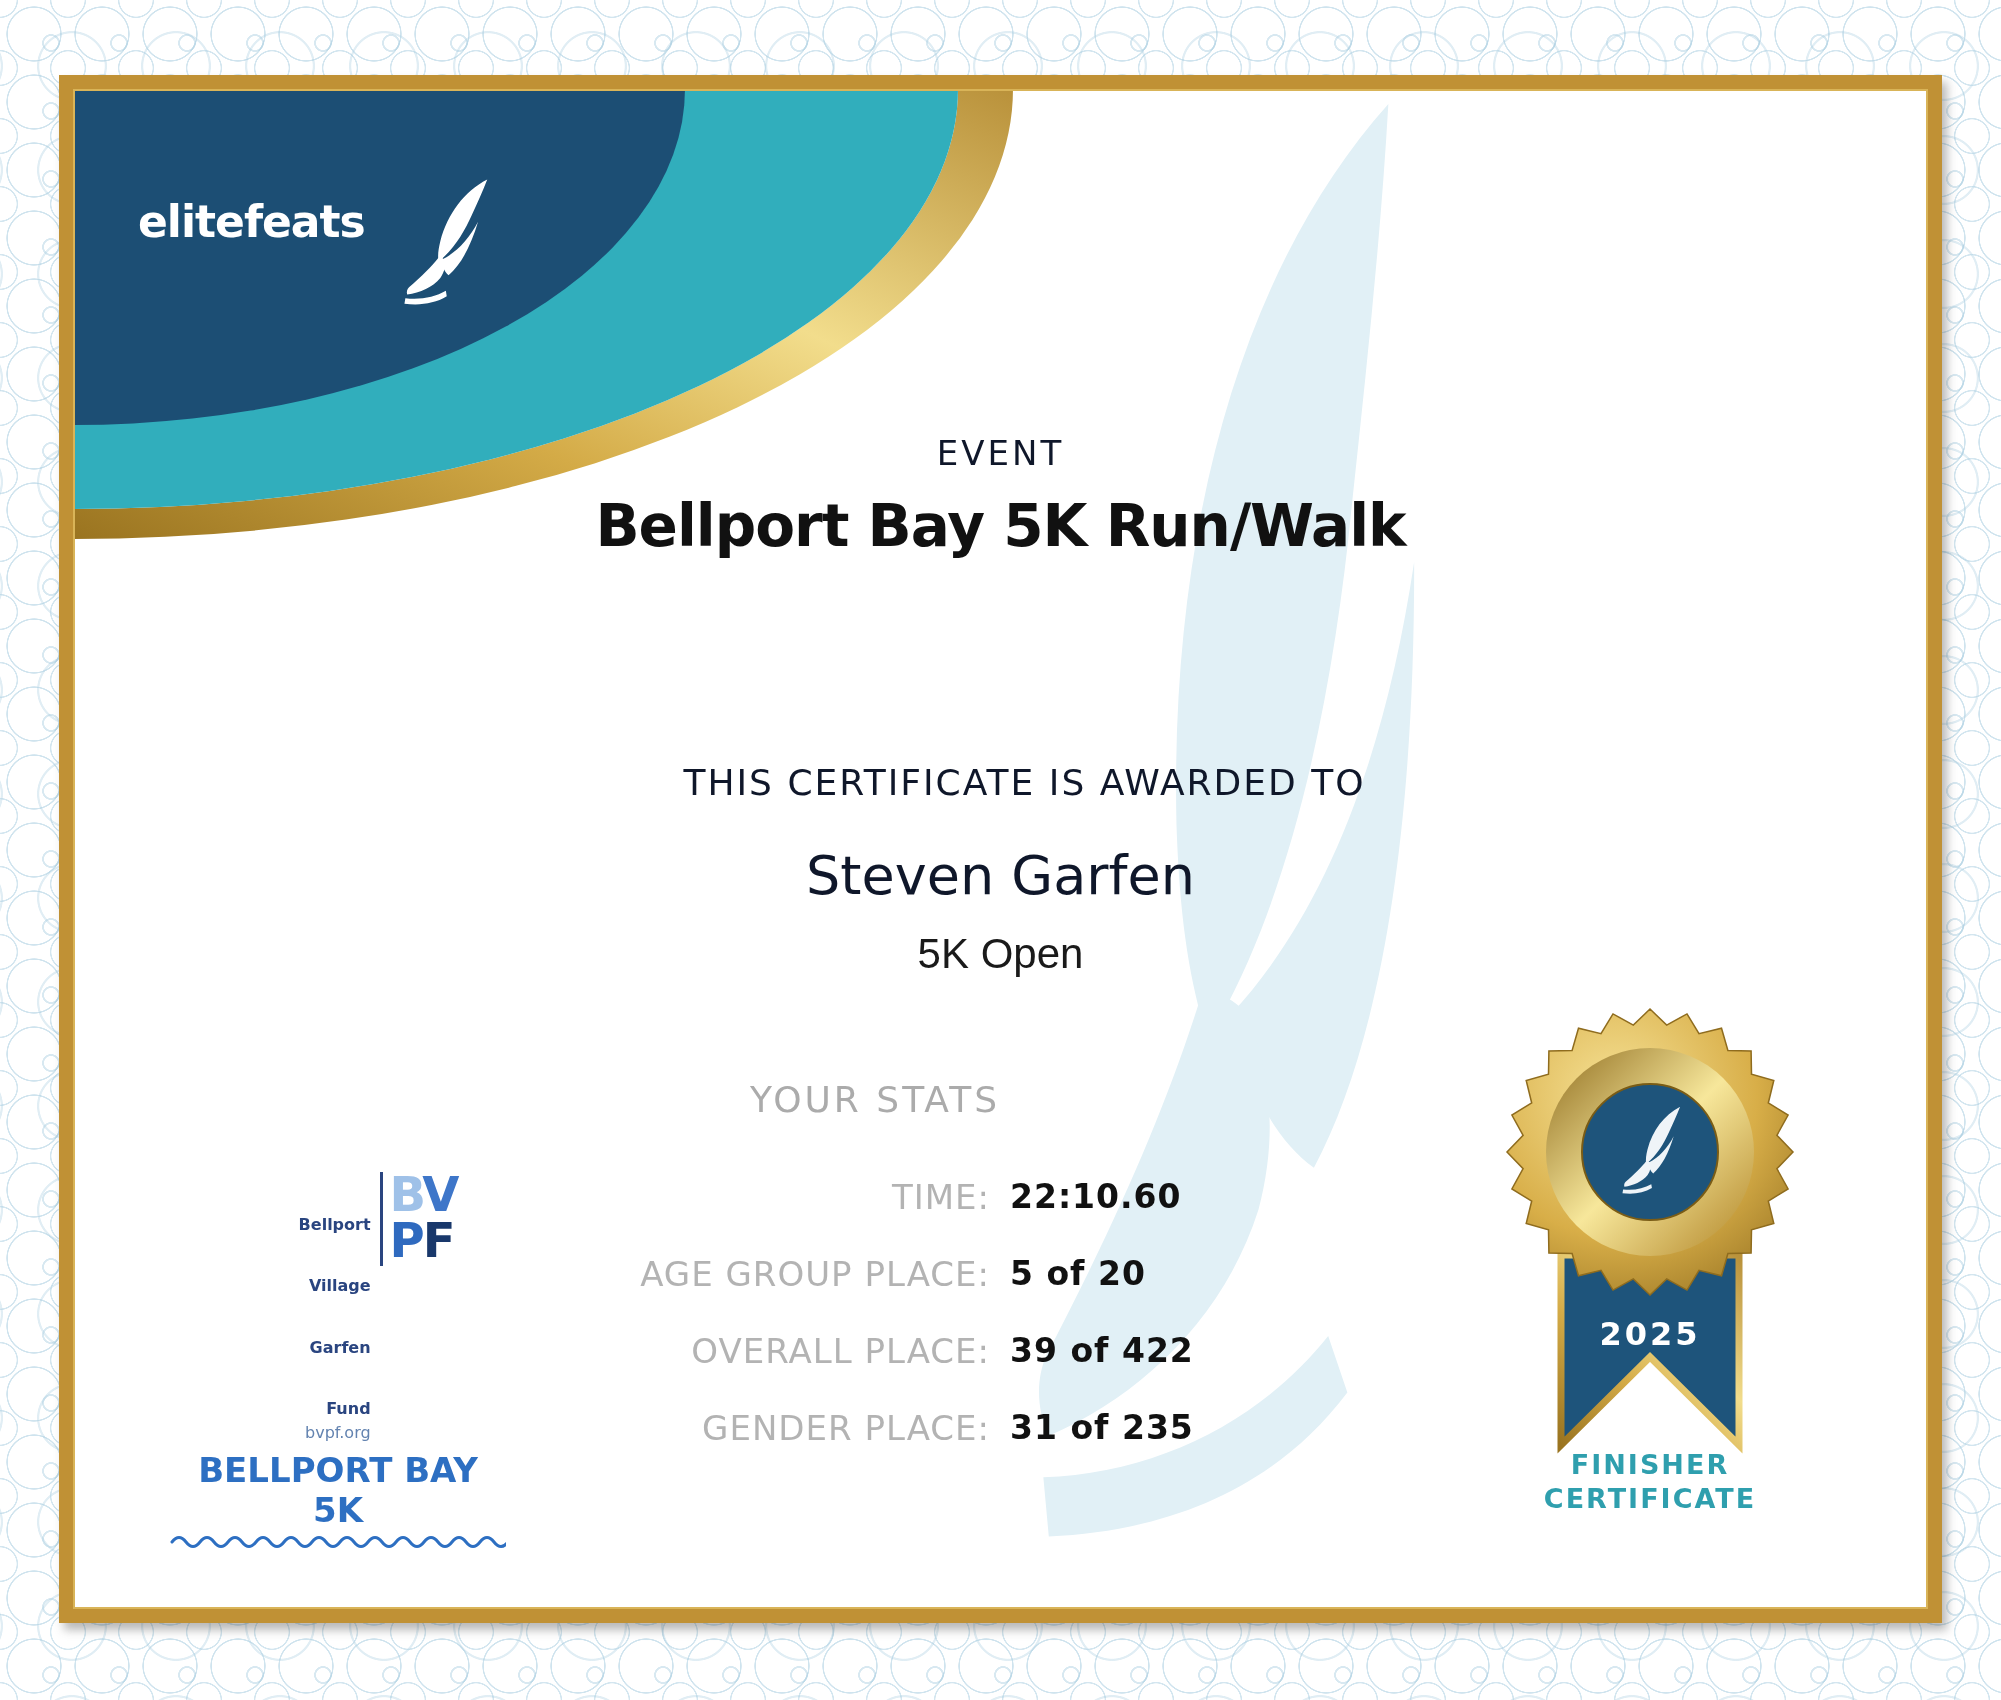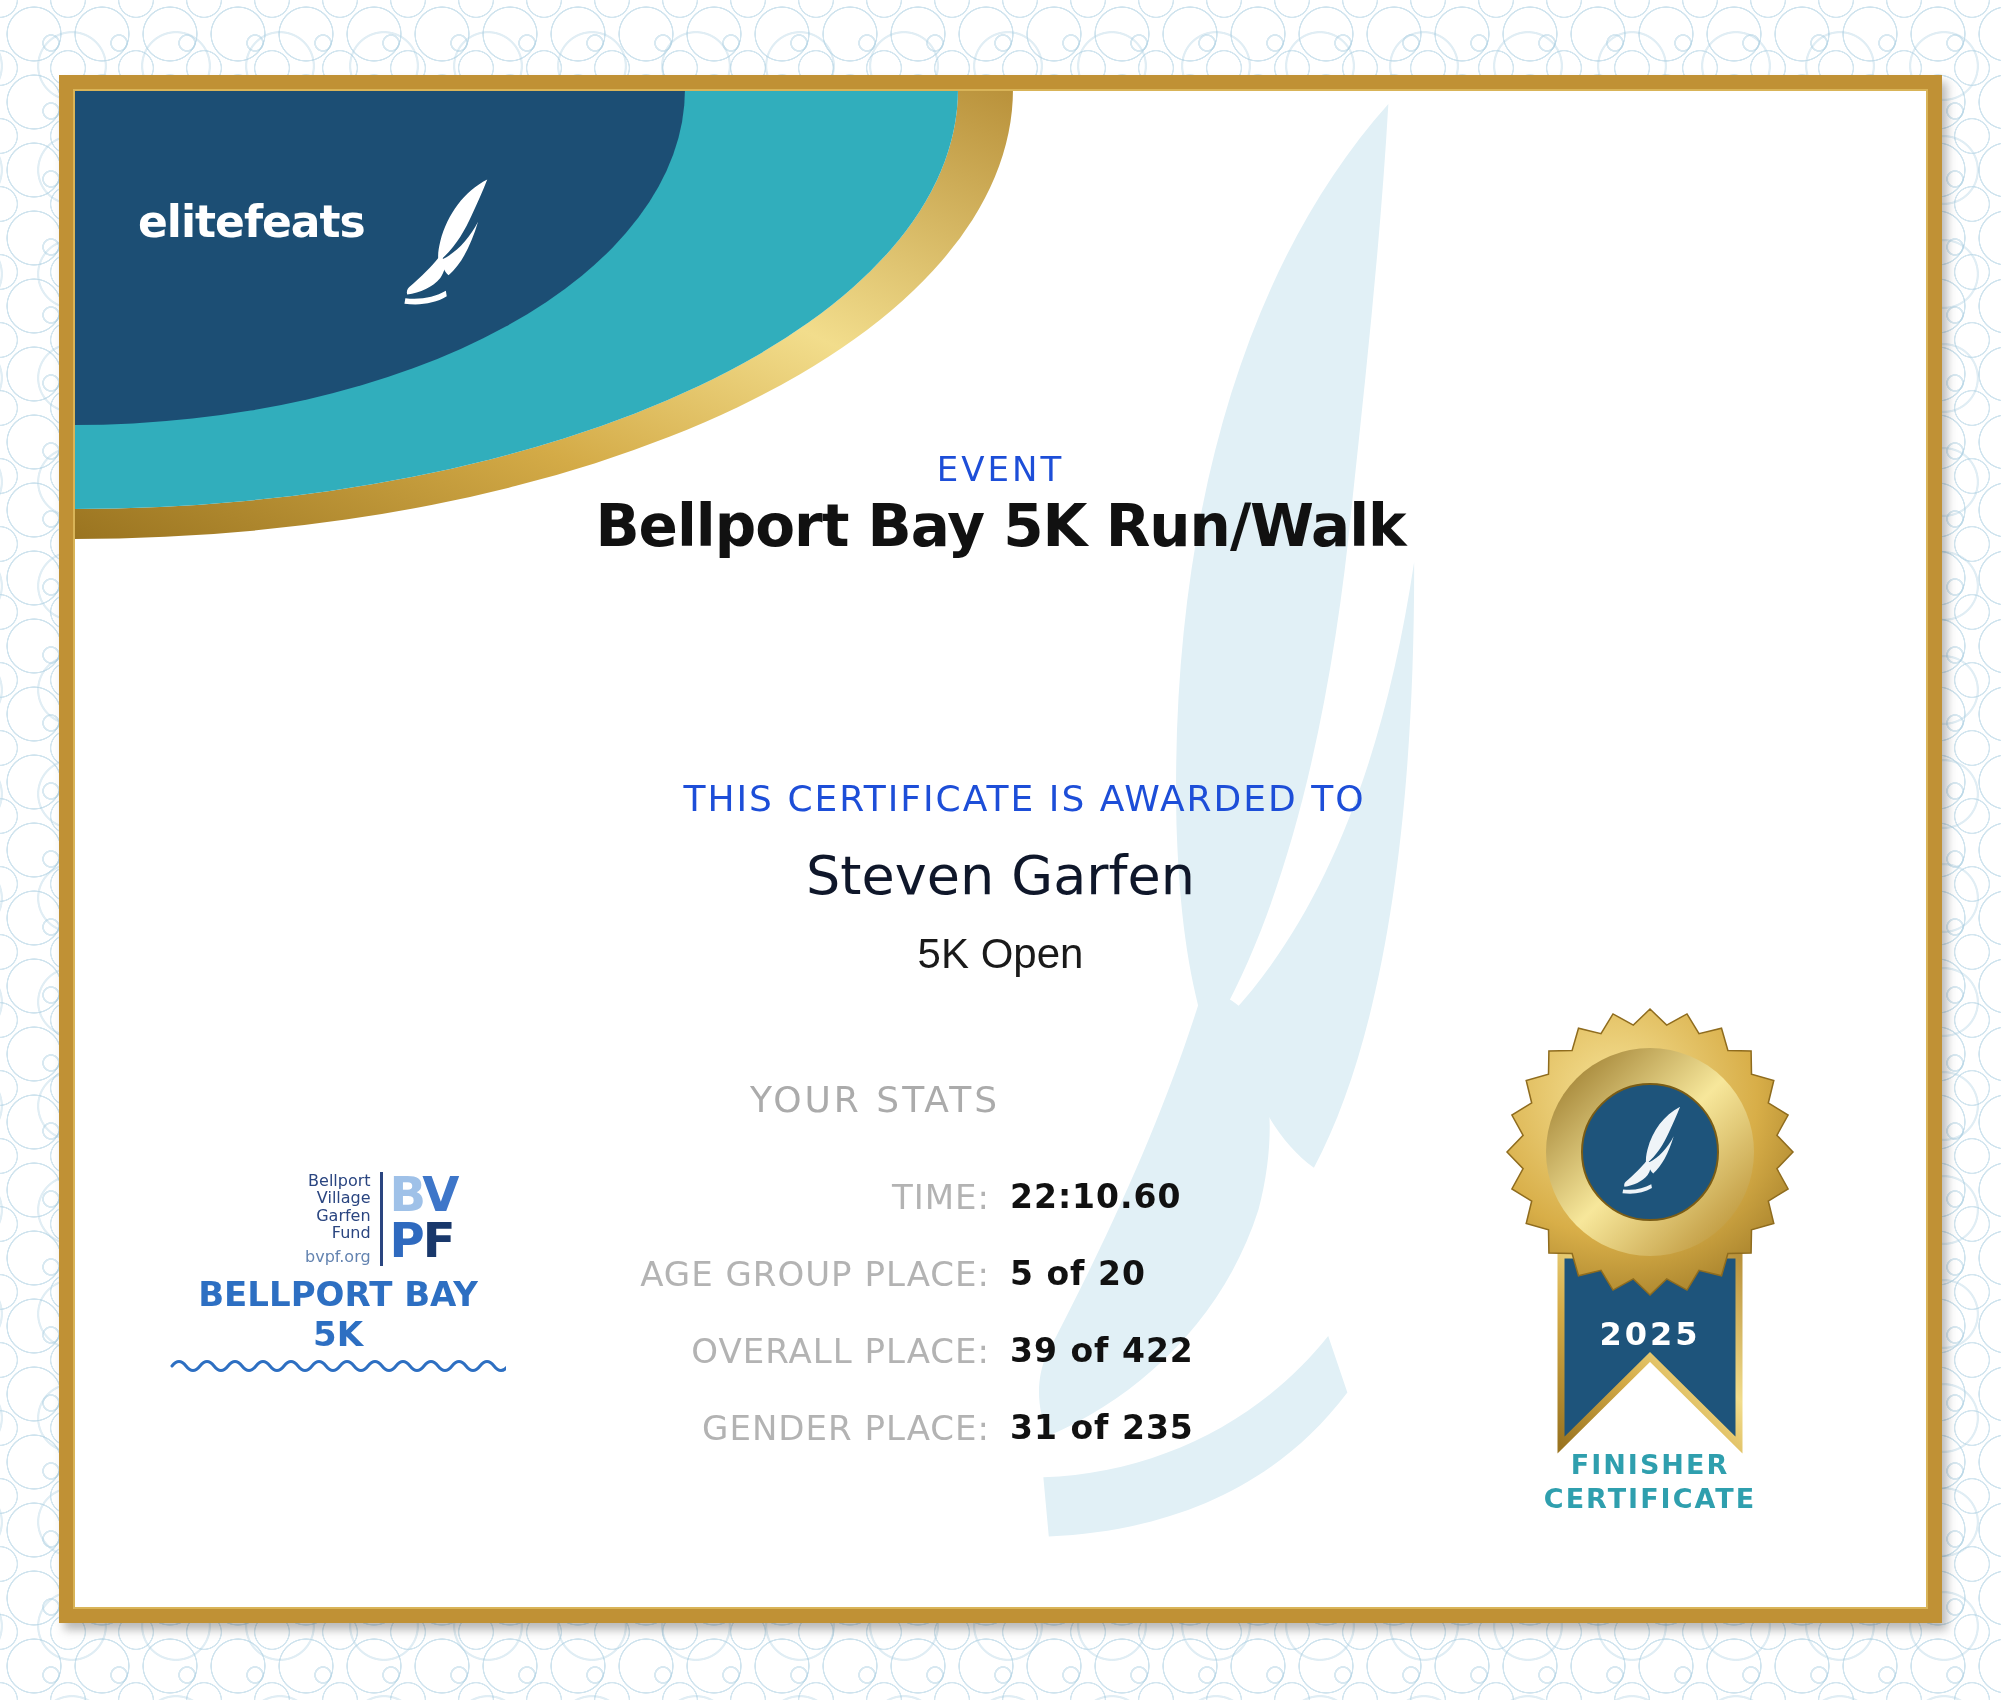--- a/index.html
+++ b/index.html
@@ -26,41 +26,41 @@
   .brand{position:absolute;left:138px;top:196px;z-index:4;color:#ffffff;
          font-size:44px;font-weight:bold;letter-spacing:-1px;}
   .brand-foot{position:absolute;left:398px;top:178px;width:92px;height:130px;z-index:4;color:#ffffff;}
   .brand-foot svg{width:100%;height:100%;}
   
   .frame{position:absolute;left:59px;top:75px;width:1883px;height:1548px;box-sizing:border-box;
          border:14px solid #C09135;z-index:5;pointer-events:none;
          box-shadow:5px 7px 9px rgba(70,70,70,.38), inset 0 0 0 2px #D9B458;}
   
   .cline{position:absolute;left:0;right:0;text-align:center;z-index:6;}
-  .lbl-gray{color:#1d4ed8;margin-top:16px;}
+  .lbl-gray{color:#0f172a;}
   .event-label{top:433px;font-size:34px;letter-spacing:3px;}
   .event-title{top:492px;font-size:58px;font-weight:bold;color:#111111;letter-spacing:-1px;}
   .award-intro{top:762px;font-size:36px;letter-spacing:2px;padding-left:48px;}
   .recipient{top:844px;font-size:54px;font-weight:normal;color:#0f172a;}
   .division{top:930px;font-size:42px;color:#1a1a1a;font-family:"Liberation Sans","DejaVu Sans",sans-serif;}
   
   .stats-heading{position:absolute;left:250px;width:750px;top:1079px;text-align:right;
                  font-size:36px;letter-spacing:3px;color:#ABABAB;z-index:6;}
   .stats{position:absolute;left:250px;top:1158px;width:1500px;z-index:6;
          display:grid;grid-template-columns:1fr 1fr;column-gap:20px;}
   .stats .srow{display:contents;}
   .stat-label{height:77px;display:flex;align-items:center;justify-content:flex-end;
               font-size:34px;letter-spacing:1px;color:#B3B3B3;}
   .stat-value{height:77px;display:flex;align-items:center;justify-content:flex-start;
               font-size:33px;font-weight:bold;color:#111111;letter-spacing:1px;}
   
   .sponsor{position:absolute;left:168px;top:1172px;width:340px;z-index:6;}
   .lockup{display:flex;align-items:flex-start;justify-content:center;}
   .org-col{width:152px;text-align:right;}
-  .org-line{font-size:16px;font-weight:normal;color:#2A4580;line-height:1.08;}
+  .org-line{font-size:16px;font-weight:bold;color:#2A4580;line-height:1.08;margin-top:44px;}
   .org-site{font-size:16px;color:#6383B0;margin-top:6px;}
   .org-divider{width:3px;height:94px;background:#2A4580;margin:0 7px 0 9px;}
   .letters-col{font-size:48px;font-weight:bold;line-height:.95;letter-spacing:-2px;}
   .lt-b{color:#9FC1E8;}.lt-v{color:#3E76C9;}.lt-p{color:#2F6ABF;}.lt-f{color:#19386B;}
   .race-title{margin-top:8px;text-align:center;font-size:34px;font-weight:bold;color:#2D6FC2;}
   .race-wave{display:block;margin:2px auto 0;}
   
   .badge-svg{position:absolute;left:1495px;top:1005px;z-index:6;}
   .badge-caption{position:absolute;left:1500px;top:1448px;width:300px;text-align:center;z-index:6;
                  font-size:27px;font-weight:bold;color:#2F9FAE;letter-spacing:2px;line-height:1.25;}

